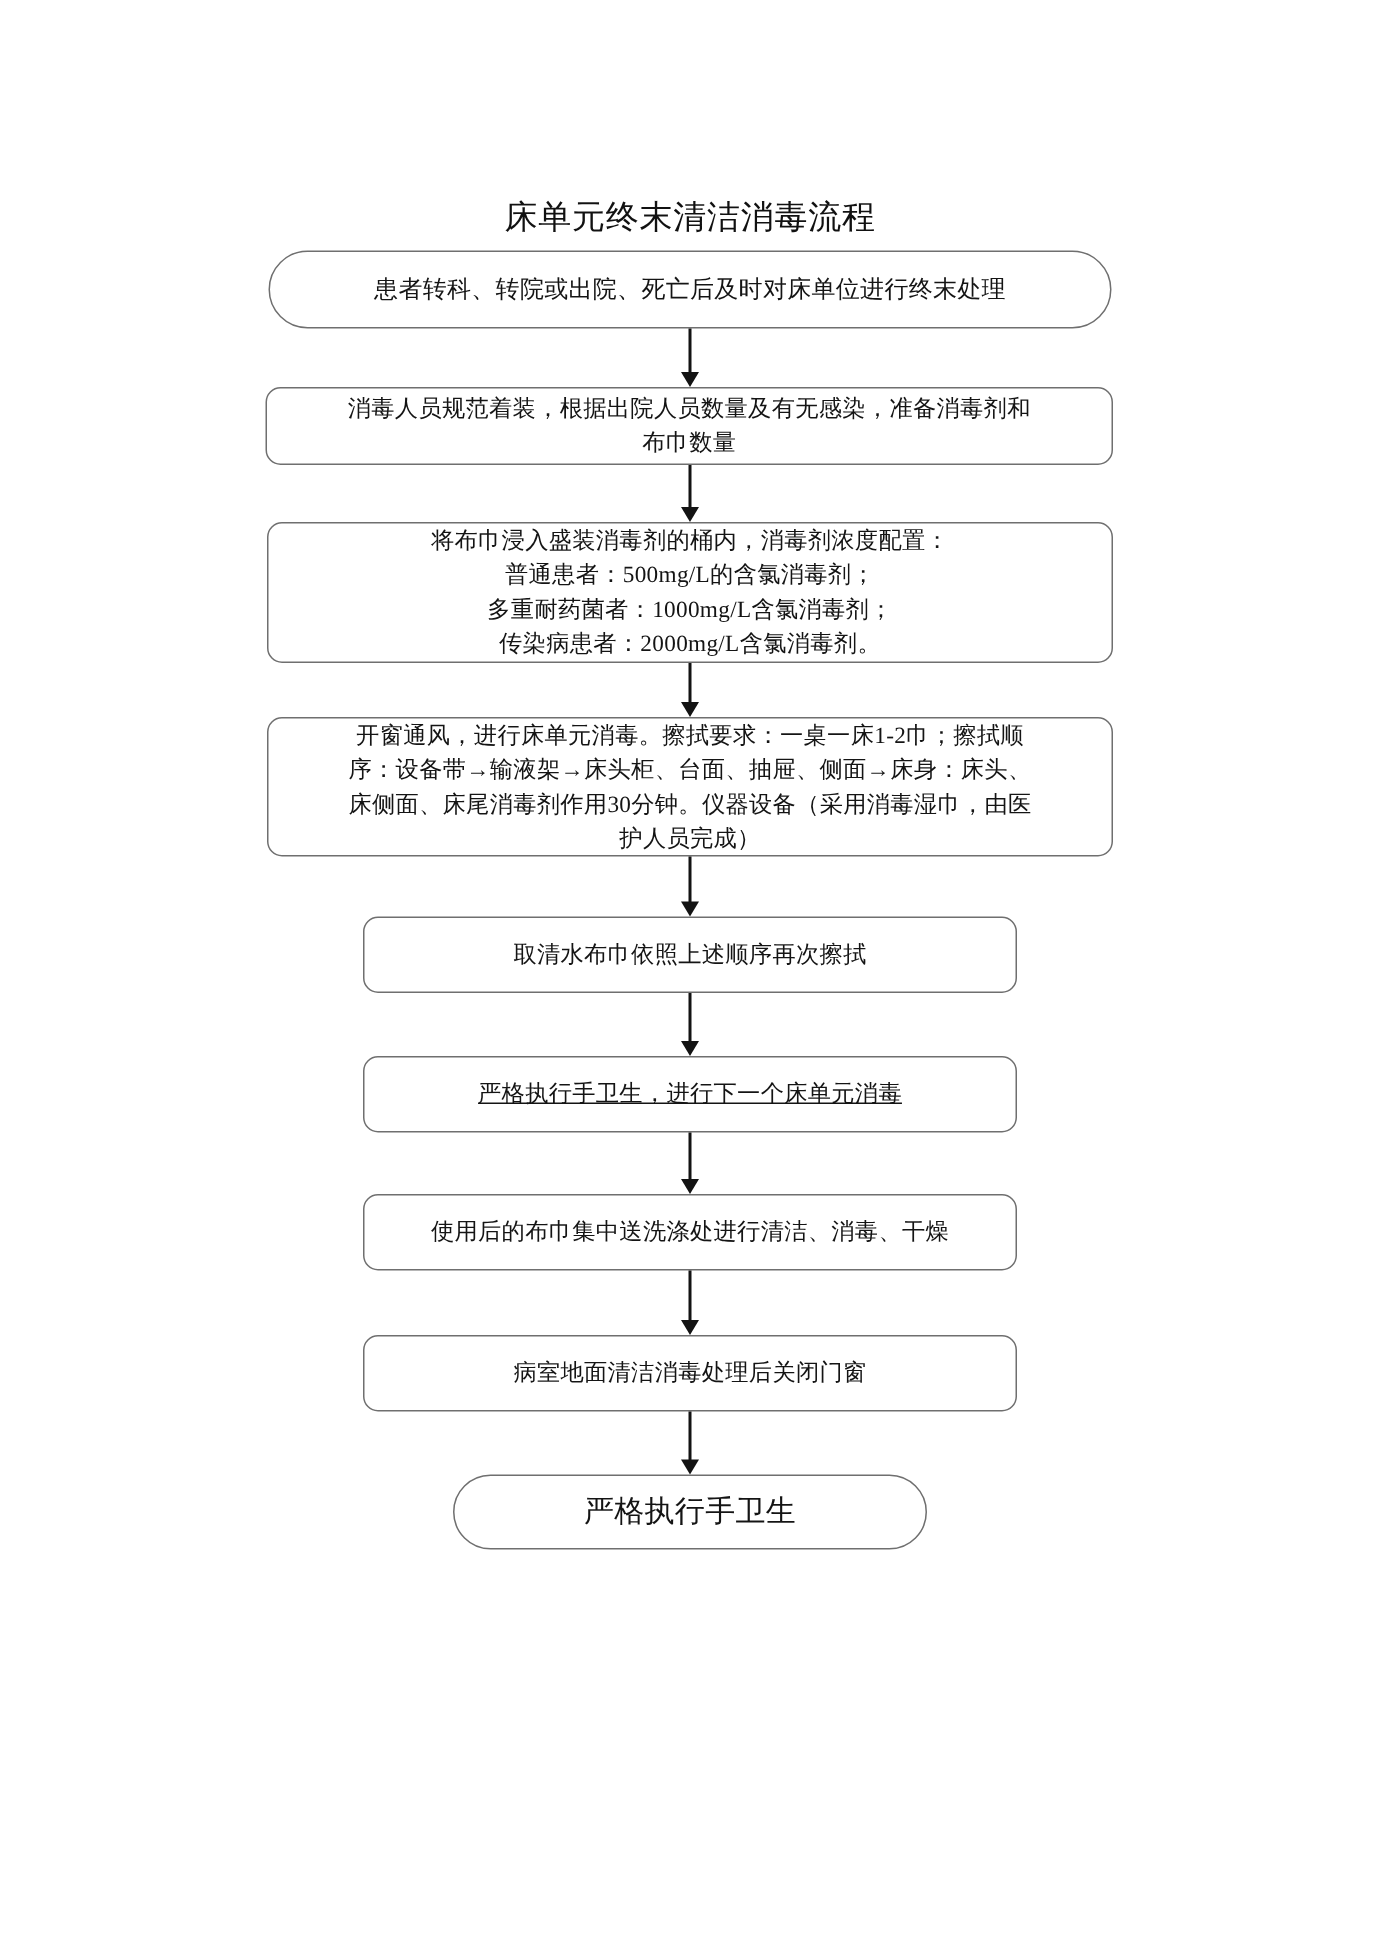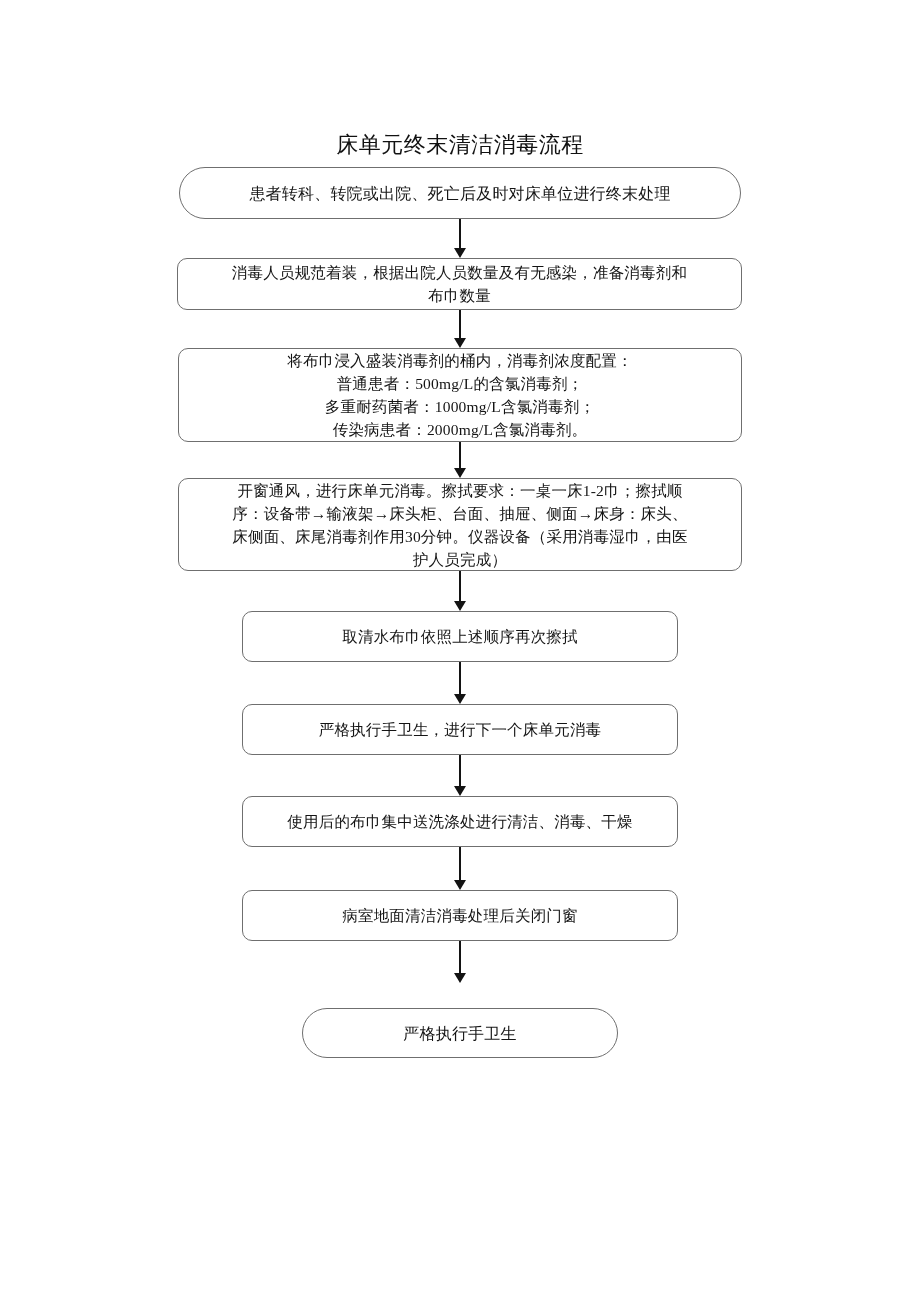--- a/index.html
+++ b/index.html
@@ -124,39 +124,39 @@
       <span>护人员完成）</span>
     </span>
   </div>
 
   <div class="node round" id="n5" style="left: 242px; top: 611px; width: 436px; height: 51px; font-size: 15.5px; border-color: rgb(111, 111, 111); color: rgb(20, 20, 20);">
     <span class="lines">
       <span>取清水布巾依照上述顺序再次擦拭</span>
     </span>
   </div>
 
-  <div class="node round" id="n6" style="left: 242px; top: 704px; width: 436px; height: 51px; font-size: 15.5px; border-color: rgb(111, 111, 111); color: rgb(20, 20, 20);">
+  <div class="node round" id="n6" style="left: 242px; top: 704px; width: 436px; height: 51px; font-size: 15.5px; border-color: rgb(111, 111, 111); color: rgb(20, 20, 20); text-decoration: underline;">
     <span class="lines">
       <span>严格执行手卫生，进行下一个床单元消毒</span>
     </span>
   </div>
 
   <div class="node round" id="n7" style="left: 242px; top: 796px; width: 436px; height: 51px; font-size: 15.5px; border-color: rgb(111, 111, 111); color: rgb(20, 20, 20);">
     <span class="lines">
       <span>使用后的布巾集中送洗涤处进行清洁、消毒、干燥</span>
     </span>
   </div>
 
   <div class="node round" id="n8" style="left: 242px; top: 890px; width: 436px; height: 51px; font-size: 15.5px; border-color: rgb(111, 111, 111); color: rgb(20, 20, 20);">
     <span class="lines">
       <span>病室地面清洁消毒处理后关闭门窗</span>
     </span>
   </div>
 
-  <div class="node stadium" id="n9" style="left: 302px; top: 983px; width: 316px; height: 50px; font-size: 16px; border-color: rgb(111, 111, 111); color: rgb(20, 20, 20); margin-top: 25px;">
+  <div class="node stadium" id="n9" style="left: 302px; top: 983px; width: 316px; height: 50px; font-size: 20px; border-color: rgb(111, 111, 111); color: rgb(20, 20, 20);">
     <span class="lines">
       <span>严格执行手卫生</span>
     </span>
   </div>
 
   <div class="arrow" id="a1" style="left: 453px; top: 219px; height: 39px;">
       <div class="stem" style="height: 30px; background: rgb(19, 19, 19);"></div>
       <div class="head" style="top: 29px; border-top-color: rgb(19, 19, 19);"></div>
     </div>
   <div class="arrow" id="a2" style="left: 453px; top: 310px; height: 38px;">

